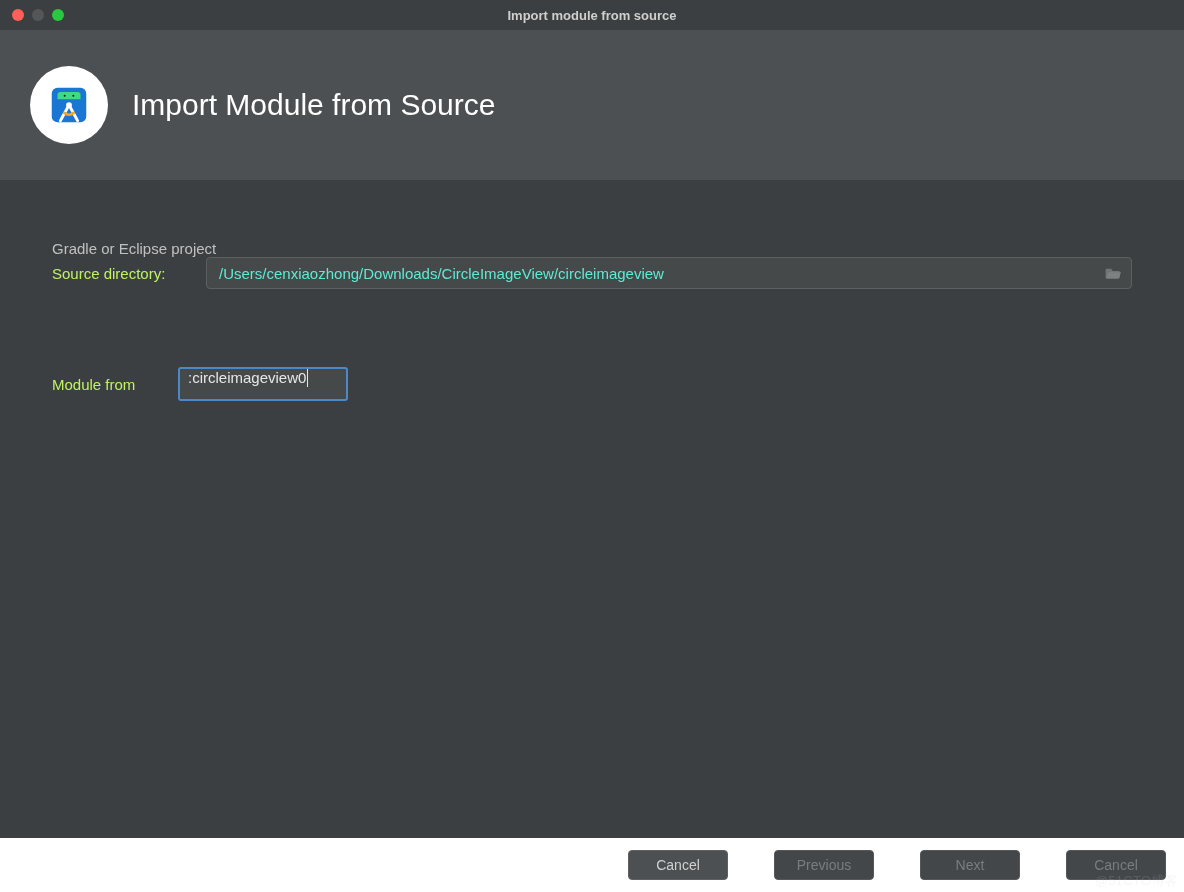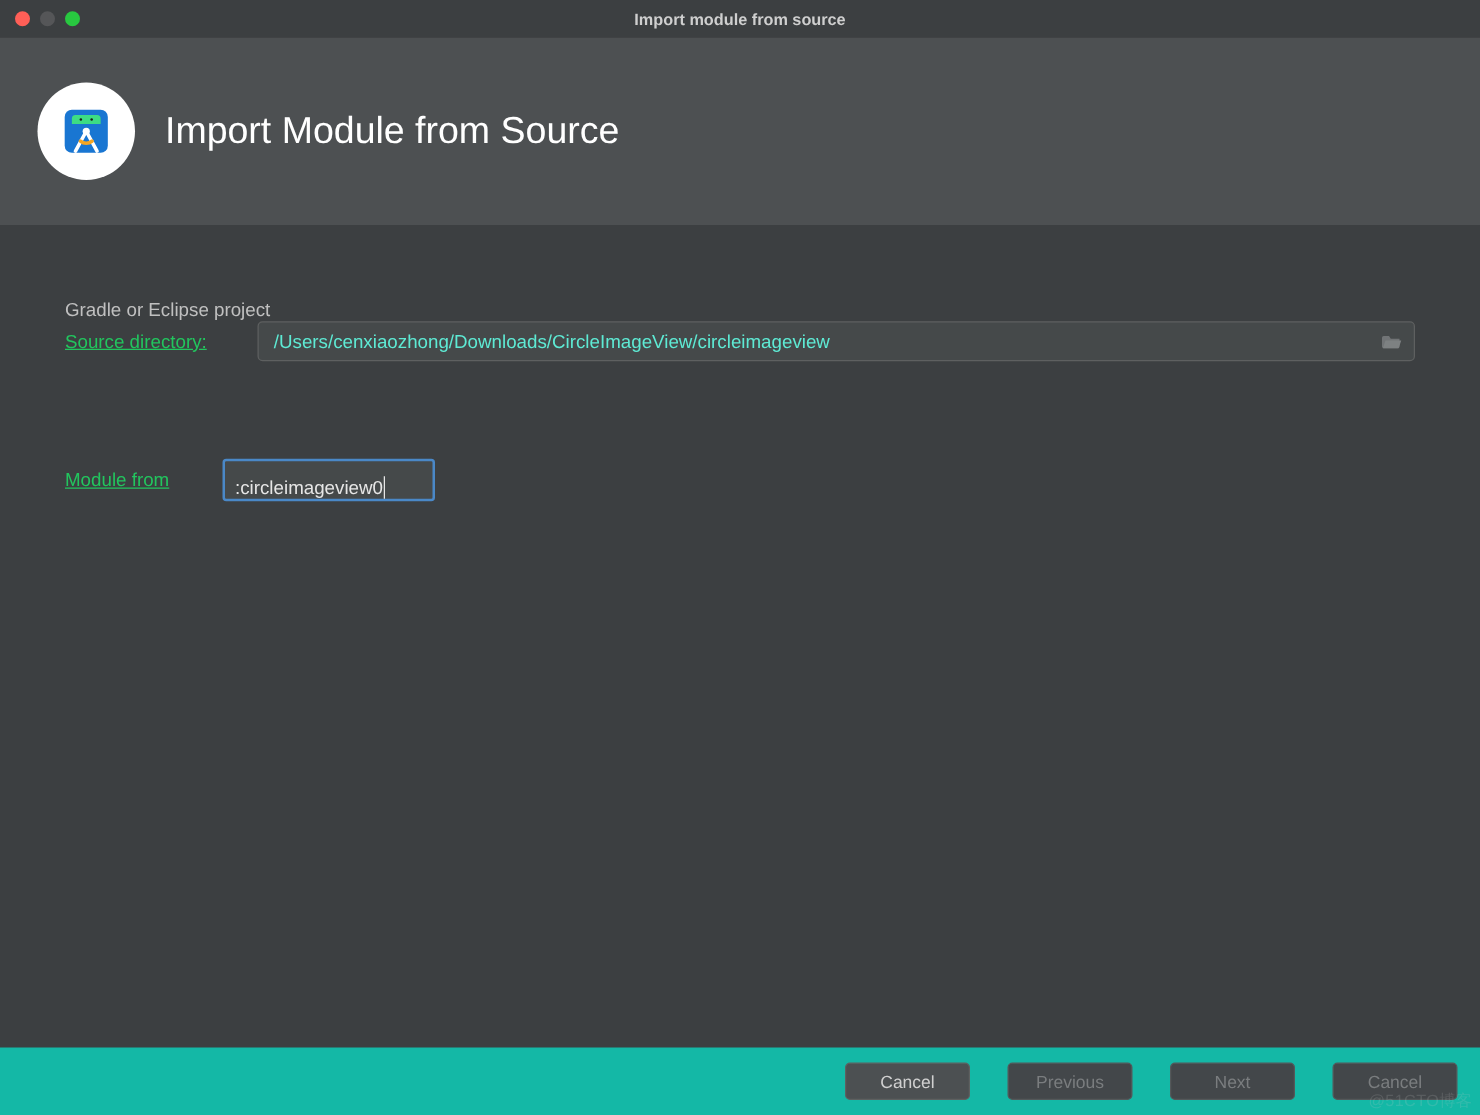--- a/index.html
+++ b/index.html
@@ -66,23 +66,22 @@
     color: #c0c0c0;
   }
 
   .row {
     display: flex;
     align-items: center;
     gap: 14px;
   }
   .row .label {
     font-size: 15px;
-    color: #22c55e;
+    color: #bef264;
     white-space: nowrap;
-    text-decoration: underline;
   }
   .source-row .label { width: 140px; }
   .module-row { margin-top: 78px; }
   .module-row .label { width: 112px; }
 
   .path-field {
     flex: 1;
     height: 32px;
     background: #45494a;
     border: 1px solid #5e6060;
@@ -104,40 +103,40 @@
     width: 170px;
     height: 34px;
     background: #45494a;
     border: 2px solid #4a88c7;
     border-radius: 3px;
     color: #e6e6e6;
     font-size: 15px;
     padding: 0 8px;
     outline: none;
     display: flex;
-    align-items: flex-end;
+    align-items: flex-start;
     position: relative;
   }
   .module-input .caret {
     width: 1px;
     height: 18px;
     background: #e6e6e6;
     margin-left: 1px;
   }
 
   .footer {
     position: absolute;
     left: 0; right: 0; bottom: 0;
     height: 54px;
     display: flex;
     justify-content: flex-end;
     align-items: center;
     padding-right: 18px;
-    gap: 14px;
-    background: #14b8a6;
+    gap: 30px;
+    background: #ffffff;
   }
   .btn {
     min-width: 100px;
     height: 30px;
     border-radius: 4px;
     border: 1px solid #5e6060;
     background: #4c5052;
     color: #d0d0d0;
     font-size: 14px;
     display: flex;

